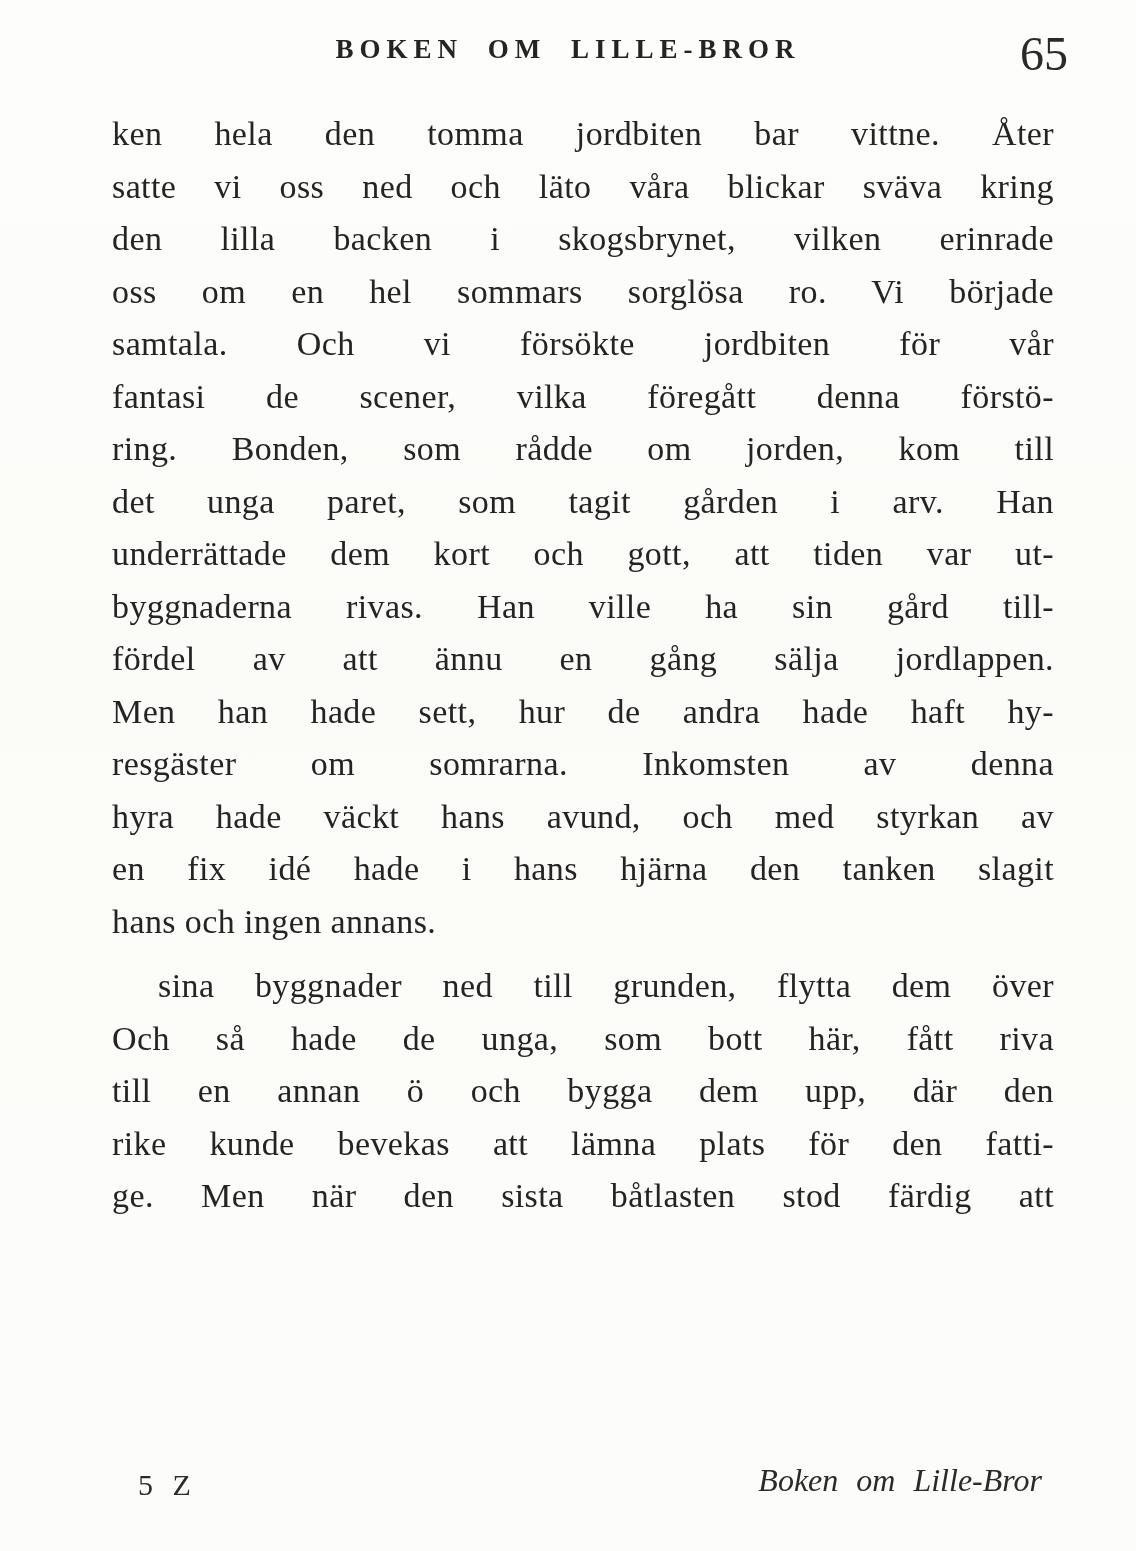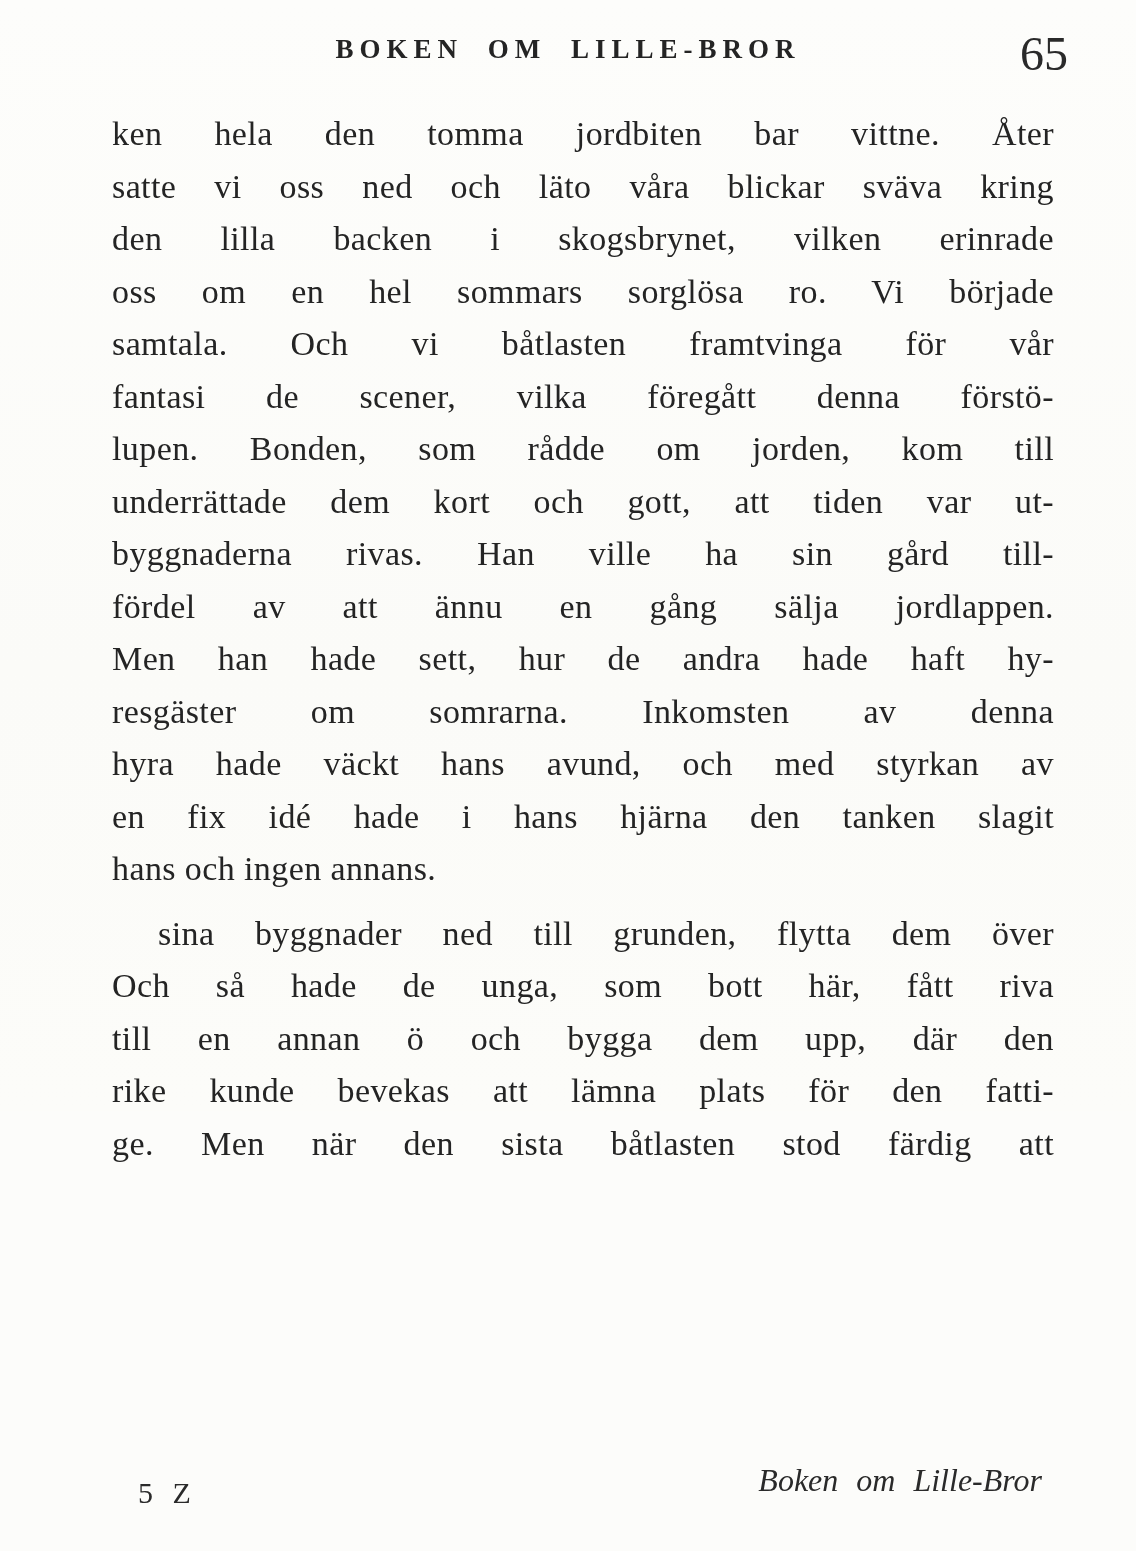--- a/index.html
+++ b/index.html
@@ -70,21 +70,21 @@
   .footer {
     position: absolute;
     top: 1462px;
     left: 0;
     width: 100%;
     height: 50px;
   }
   .footer-signature {
     position: absolute;
     left: 138px;
-    top: 14px;
+    top: 6px;
     font-size: 30px;
     letter-spacing: 6px;
     color: #2a2a2a;
   }
   .footer-running-title {
     position: absolute;
     right: 94px;
     top: 0px;
     font-size: 32px;
     font-style: italic;
@@ -101,23 +101,24 @@
     <div class="header-title">BOKEN OM LILLE-BROR</div>
     <div class="page-number">65</div>
   </div>
 
   <div class="body-text">
       <div class="para">
         <div class="line">ken hela den tomma jordbiten bar vittne. Åter</div>
         <div class="line">satte vi oss ned och läto våra blickar sväva kring</div>
         <div class="line">den lilla backen i skogsbrynet, vilken erinrade</div>
         <div class="line">oss om en hel sommars sorglösa ro. Vi började</div>
-        <div class="line">samtala. Och vi båtlasten framtvinga för vår</div>
+        <div class="line">samtala. Och vi försökte jordbiten för vår</div>
         <div class="line">fantasi de scener, vilka föregått denna förstö-</div>
-        <div class="line">lupen. Bonden, som rådde om jorden, kom till</div>
+        <div class="line">ring. Bonden, som rådde om jorden, kom till</div>
+        <div class="line">det unga paret, som tagit gården i arv. Han</div>
         <div class="line">underrättade dem kort och gott, att tiden var ut-</div>
         <div class="line">byggnaderna rivas. Han ville ha sin gård till-</div>
         <div class="line">fördel av att ännu en gång sälja jordlappen.</div>
         <div class="line">Men han hade sett, hur de andra hade haft hy-</div>
         <div class="line">resgäster om somrarna. Inkomsten av denna</div>
         <div class="line">hyra hade väckt hans avund, och med styrkan av</div>
         <div class="line">en fix idé hade i hans hjärna den tanken slagit</div>
         <div class="line end">hans och ingen annans.</div>
       </div>
       <div class="para indent">

